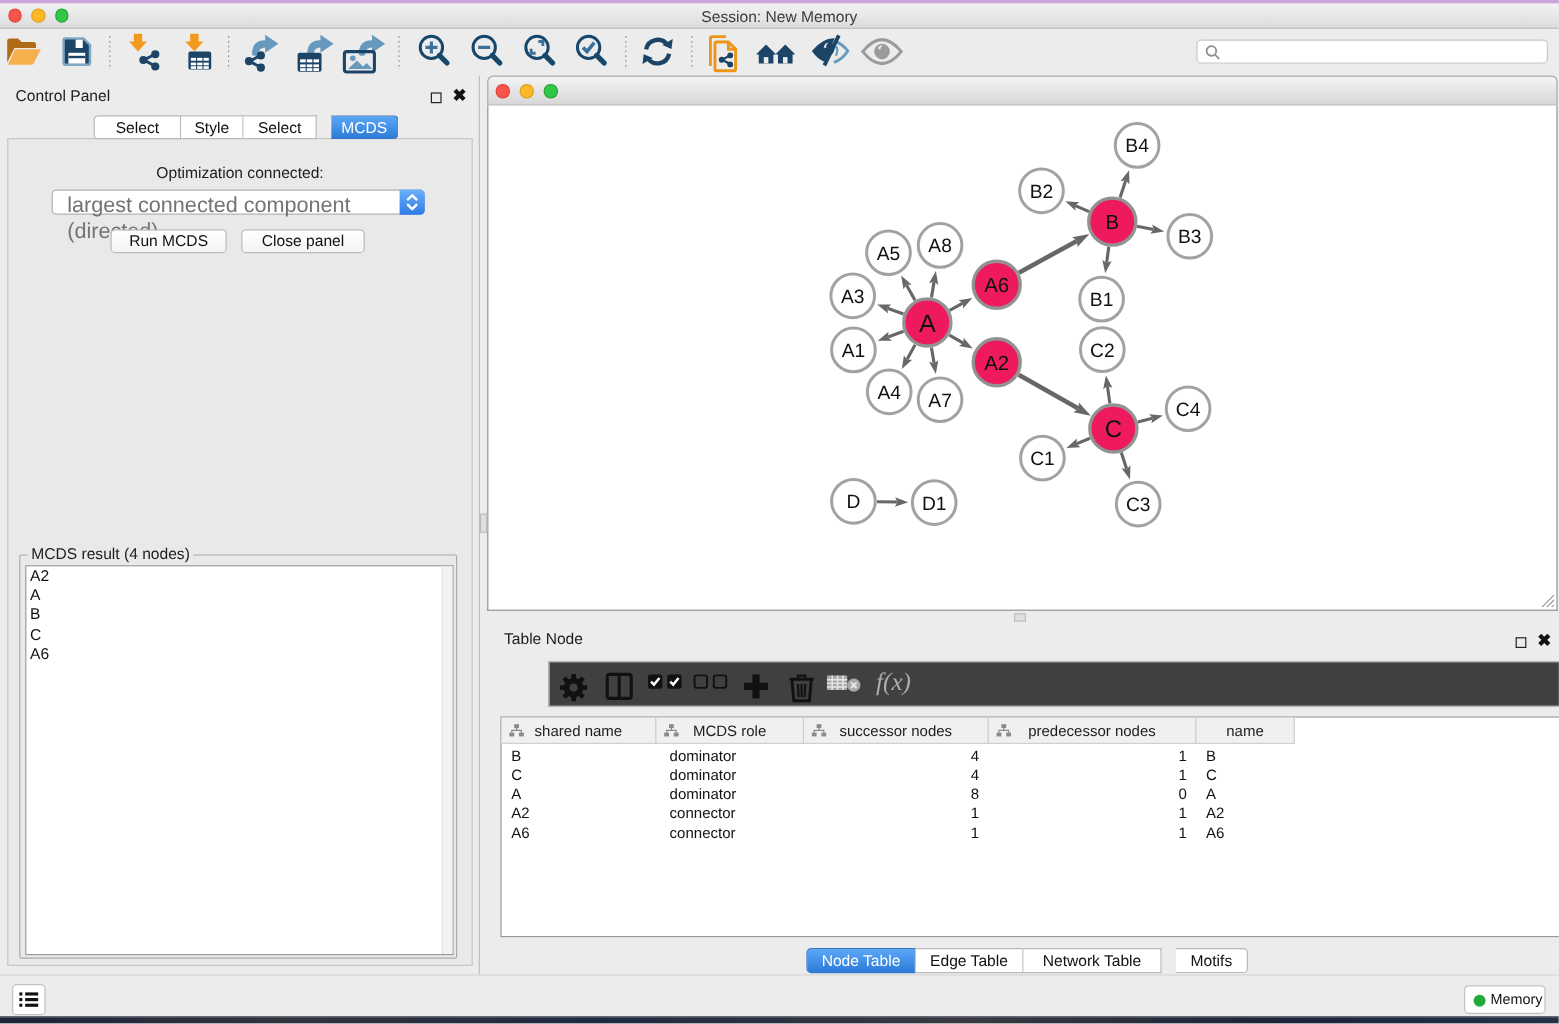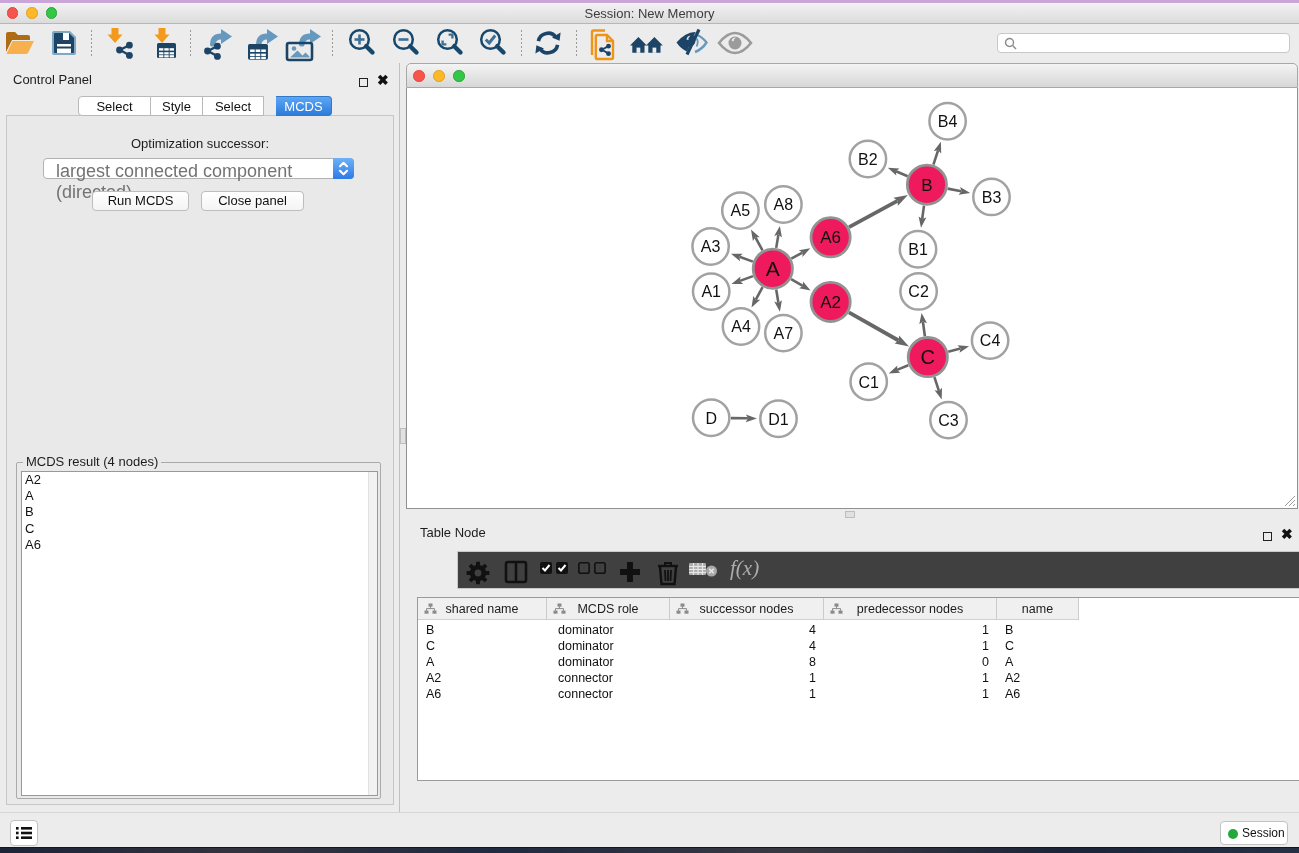--- a/index.html
+++ b/index.html
@@ -242,21 +242,21 @@
   <div class="hdr">Control Panel</div>
   <div class="winbtns" style="left:359px;top:10px;"><span class="floatbtn"></span><span class="closex">✖</span></div>
 </div>
 <div id="cpanel-inner" class="abs"></div>
 <div class="tabrow abs" style="left:78px;top:96px;">
   <div class="tab first" style="width:73px;">Select</div>
   <div class="tab" style="width:52px;">Style</div>
   <div class="tab" style="width:61px;">Select</div>
   <div class="tab last sel" style="width:56px;">MCDS</div>
 </div>
-<div id="optlabel" class="abs">Optimization successor:</div>
+<div id="optlabel" class="abs">Optimization connected:</div>
 <div id="combo" class="abs">
   <div class="txt">largest connected component (directed)</div>
   <div class="btn">
       <svg width="13" height="15" viewBox="0 0 13 15">
         <path d="M3 5.2 L6.5 1.8 L10 5.2" fill="none" stroke="#fff" stroke-width="2.1" stroke-linecap="round" stroke-linejoin="round"></path>
         <path d="M3 9.8 L6.5 13.2 L10 9.8" fill="none" stroke="#fff" stroke-width="2.1" stroke-linecap="round" stroke-linejoin="round"></path>
       </svg>
     </div>
 </div>
 <div class="pbtn abs" style="left:92px;top:191px;width:97px;">Run MCDS</div>
@@ -484,31 +484,37 @@
         <span class="tc" style="left:587px;">A2</span>
       </div>
       <div class="trow" style="left:0;top:88px;width:879px;">
         <span class="tc" style="left:8px;">A6</span>
         <span class="tc" style="left:140px;">connector</span>
         <span class="tc num" style="left:252px;width:146px;">1</span>
         <span class="tc num" style="left:406px;width:165px;">1</span>
         <span class="tc" style="left:587px;">A6</span>
       </div>
   </div>
+  <div class="btabs" style="left:266px;top:270px;">
+    <div class="tab first sel" style="width:91px;">Node Table</div>
+    <div class="tab" style="width:90px;">Edge Table</div>
+    <div class="tab" style="width:115px;">Network Table</div>
+    <div class="tab last" style="width:60px;">Motifs</div>
+  </div>
 </div>
 <div id="statusbar" class="abs"></div>
 <div id="listbtn" class="abs">
   <svg width="16" height="14" style="position:absolute;left:5px;top:5px;" viewBox="0 0 16 14">
       <g fill="#111">
         <rect x="0" y="1" width="2.6" height="2.6"></rect>
         <rect x="5" y="1" width="11" height="2.6"></rect>
         <rect x="0" y="5.7" width="2.6" height="2.6"></rect>
         <rect x="5" y="5.7" width="11" height="2.6"></rect>
         <rect x="0" y="10.4" width="2.6" height="2.6"></rect>
         <rect x="5" y="10.4" width="11" height="2.6"></rect>
       </g>
     </svg>
 </div>
 <div id="membtn" class="abs">
     <span class="dot"></span>
-    <span class="txt">Session</span>
+    <span class="txt">Memory</span>
   </div>
 <div id="wallpaper-bot" class="abs"></div>
 
 </body></html>

